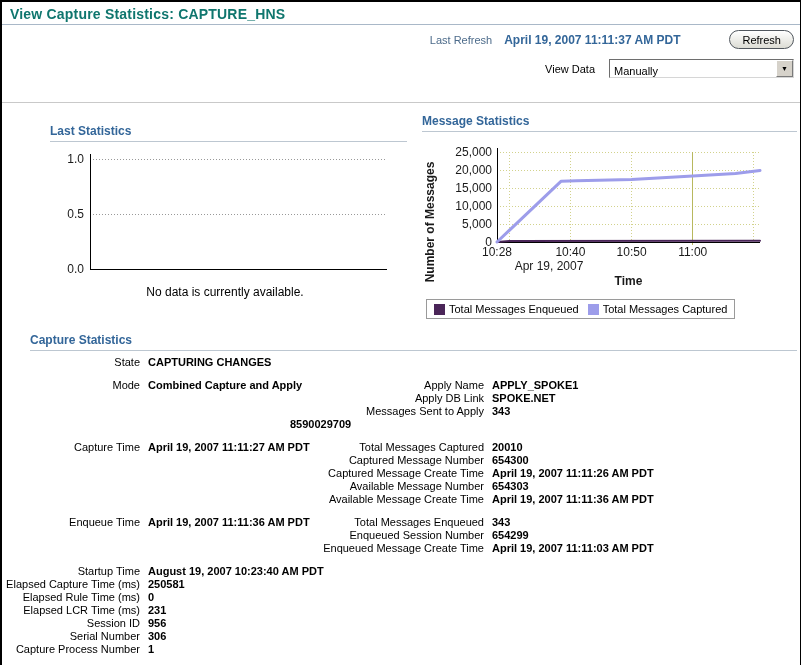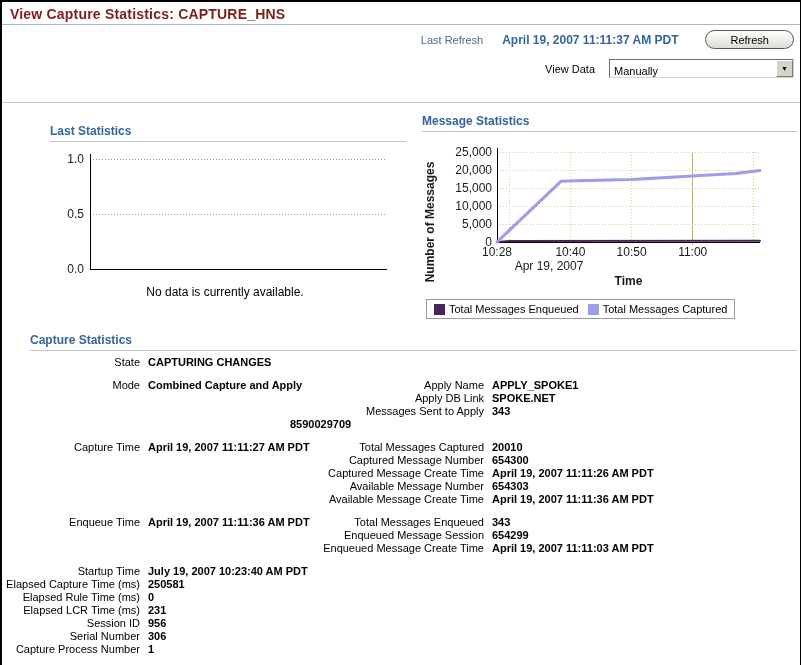--- a/index.html
+++ b/index.html
@@ -5,33 +5,33 @@
   * { margin:0; padding:0; box-sizing:border-box; }
   html,body { background:#fff; }
   body { font-family:"Liberation Sans", sans-serif; }
   .page {
     position:relative; width:801px; height:665px; background:#ffffff;
     border-top:2px solid #000; border-left:2px solid #000; border-right:1px solid #000;
     overflow:hidden;
   }
   .page-title {
     position:absolute; left:8px; top:4px;
-    font-size:14px; font-weight:bold; color:#7f1d1d; letter-spacing:0.2px;
+    font-size:14px; font-weight:bold; color:#0f766e; letter-spacing:0.2px;
   }
   .title-rule { position:absolute; left:0; top:22px; width:798px; border-top:1px solid #a9b8c8; }
 
   .refresh-row {
-    position:absolute; top:28px; right:6px; display:flex; align-items:center; white-space:nowrap;gap:7px;
+    position:absolute; top:28px; right:6px; display:flex; align-items:center; white-space:nowrap;
   }
   .last-refresh-label { font-size:11px; color:#4c6b8a; margin-right:12px; }
   .last-refresh-value { font-size:12px; font-weight:bold; color:#336699; margin-right:20px; }
   .refresh-btn {
     font-family:"Liberation Sans", sans-serif; font-size:11px; color:#000;
-    height:19px; padding:0 24px; border:1px solid #51575e; border-radius:10px;
-    background:linear-gradient(#ffffff,#dcdcd4); cursor:pointer;
+    height:19px; padding:0 12px; border:1px solid #51575e; border-radius:10px;
+    background:linear-gradient(#ffffff,#dcdcd4); cursor:pointer;margin-left:29px;
   }
   .viewdata-row {
     position:absolute; top:57px; right:6px; display:flex; align-items:center; white-space:nowrap;
   }
   .viewdata-label { font-size:11px; color:#000; margin-right:14px; }
   .select {
     width:185px; height:19px; background:#fff; display:flex; align-items:flex-end;
     border:1px solid #6e6e6e; border-bottom-color:#d6d6d6; border-right-color:#d6d6d6;
     cursor:default;
   }
@@ -180,21 +180,21 @@
     </div>
   <div class="sgroup left g-l3">
       <div class="srow">
         <span class="lbl">Enqueue Time</span>
         <span class="val">April 19, 2007 11:11:36 AM PDT</span>
       </div>
     </div>
   <div class="sgroup left g-l4">
       <div class="srow">
         <span class="lbl">Startup Time</span>
-        <span class="val">July 19, 2007 10:23:40 AM PDT</span>
+        <span class="val">August 19, 2007 10:23:40 AM PDT</span>
       </div>
       <div class="srow">
         <span class="lbl">Elapsed Capture Time (ms)</span>
         <span class="val">250581</span>
       </div>
       <div class="srow">
         <span class="lbl">Elapsed Rule Time (ms)</span>
         <span class="val">0</span>
       </div>
       <div class="srow">
@@ -252,21 +252,21 @@
         <span class="lbl">Available Message Create Time</span>
         <span class="val">April 19, 2007 11:11:36 AM PDT</span>
       </div>
     </div>
   <div class="sgroup right g-r2">
       <div class="srow">
         <span class="lbl">Total Messages Enqueued</span>
         <span class="val">343</span>
       </div>
       <div class="srow">
-        <span class="lbl">Enqueued Message Session</span>
+        <span class="lbl">Enqueued Session Number</span>
         <span class="val">654299</span>
       </div>
       <div class="srow">
         <span class="lbl">Enqueued Message Create Time</span>
         <span class="val">April 19, 2007 11:11:03 AM PDT</span>
       </div>
     </div>
 
 </div>
 

